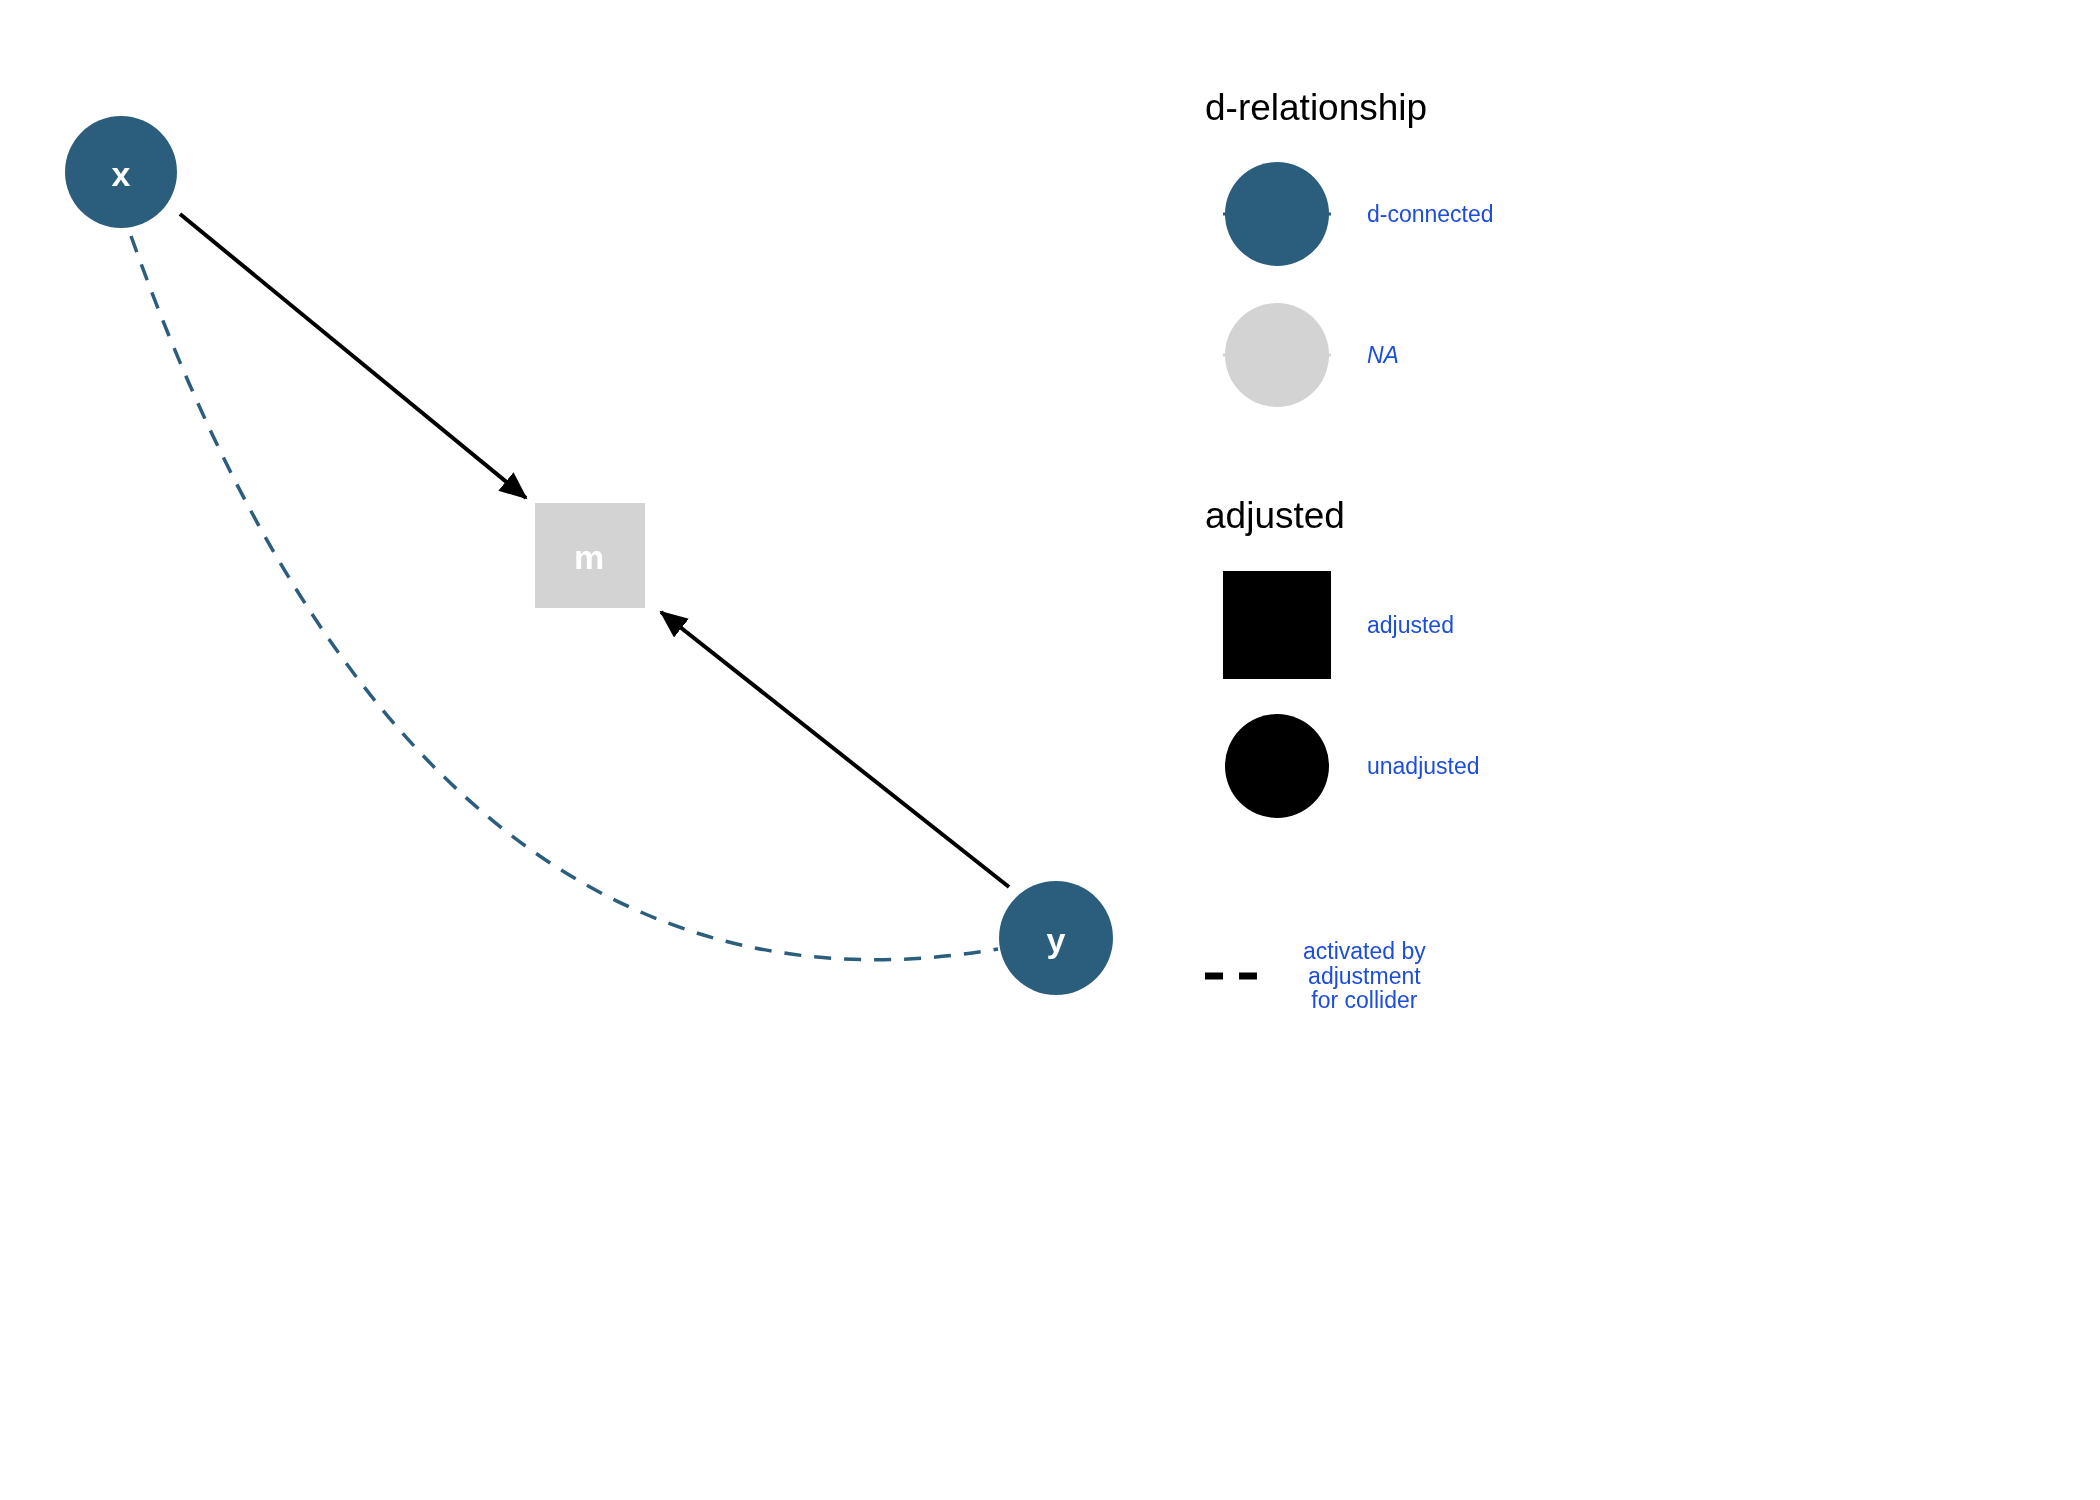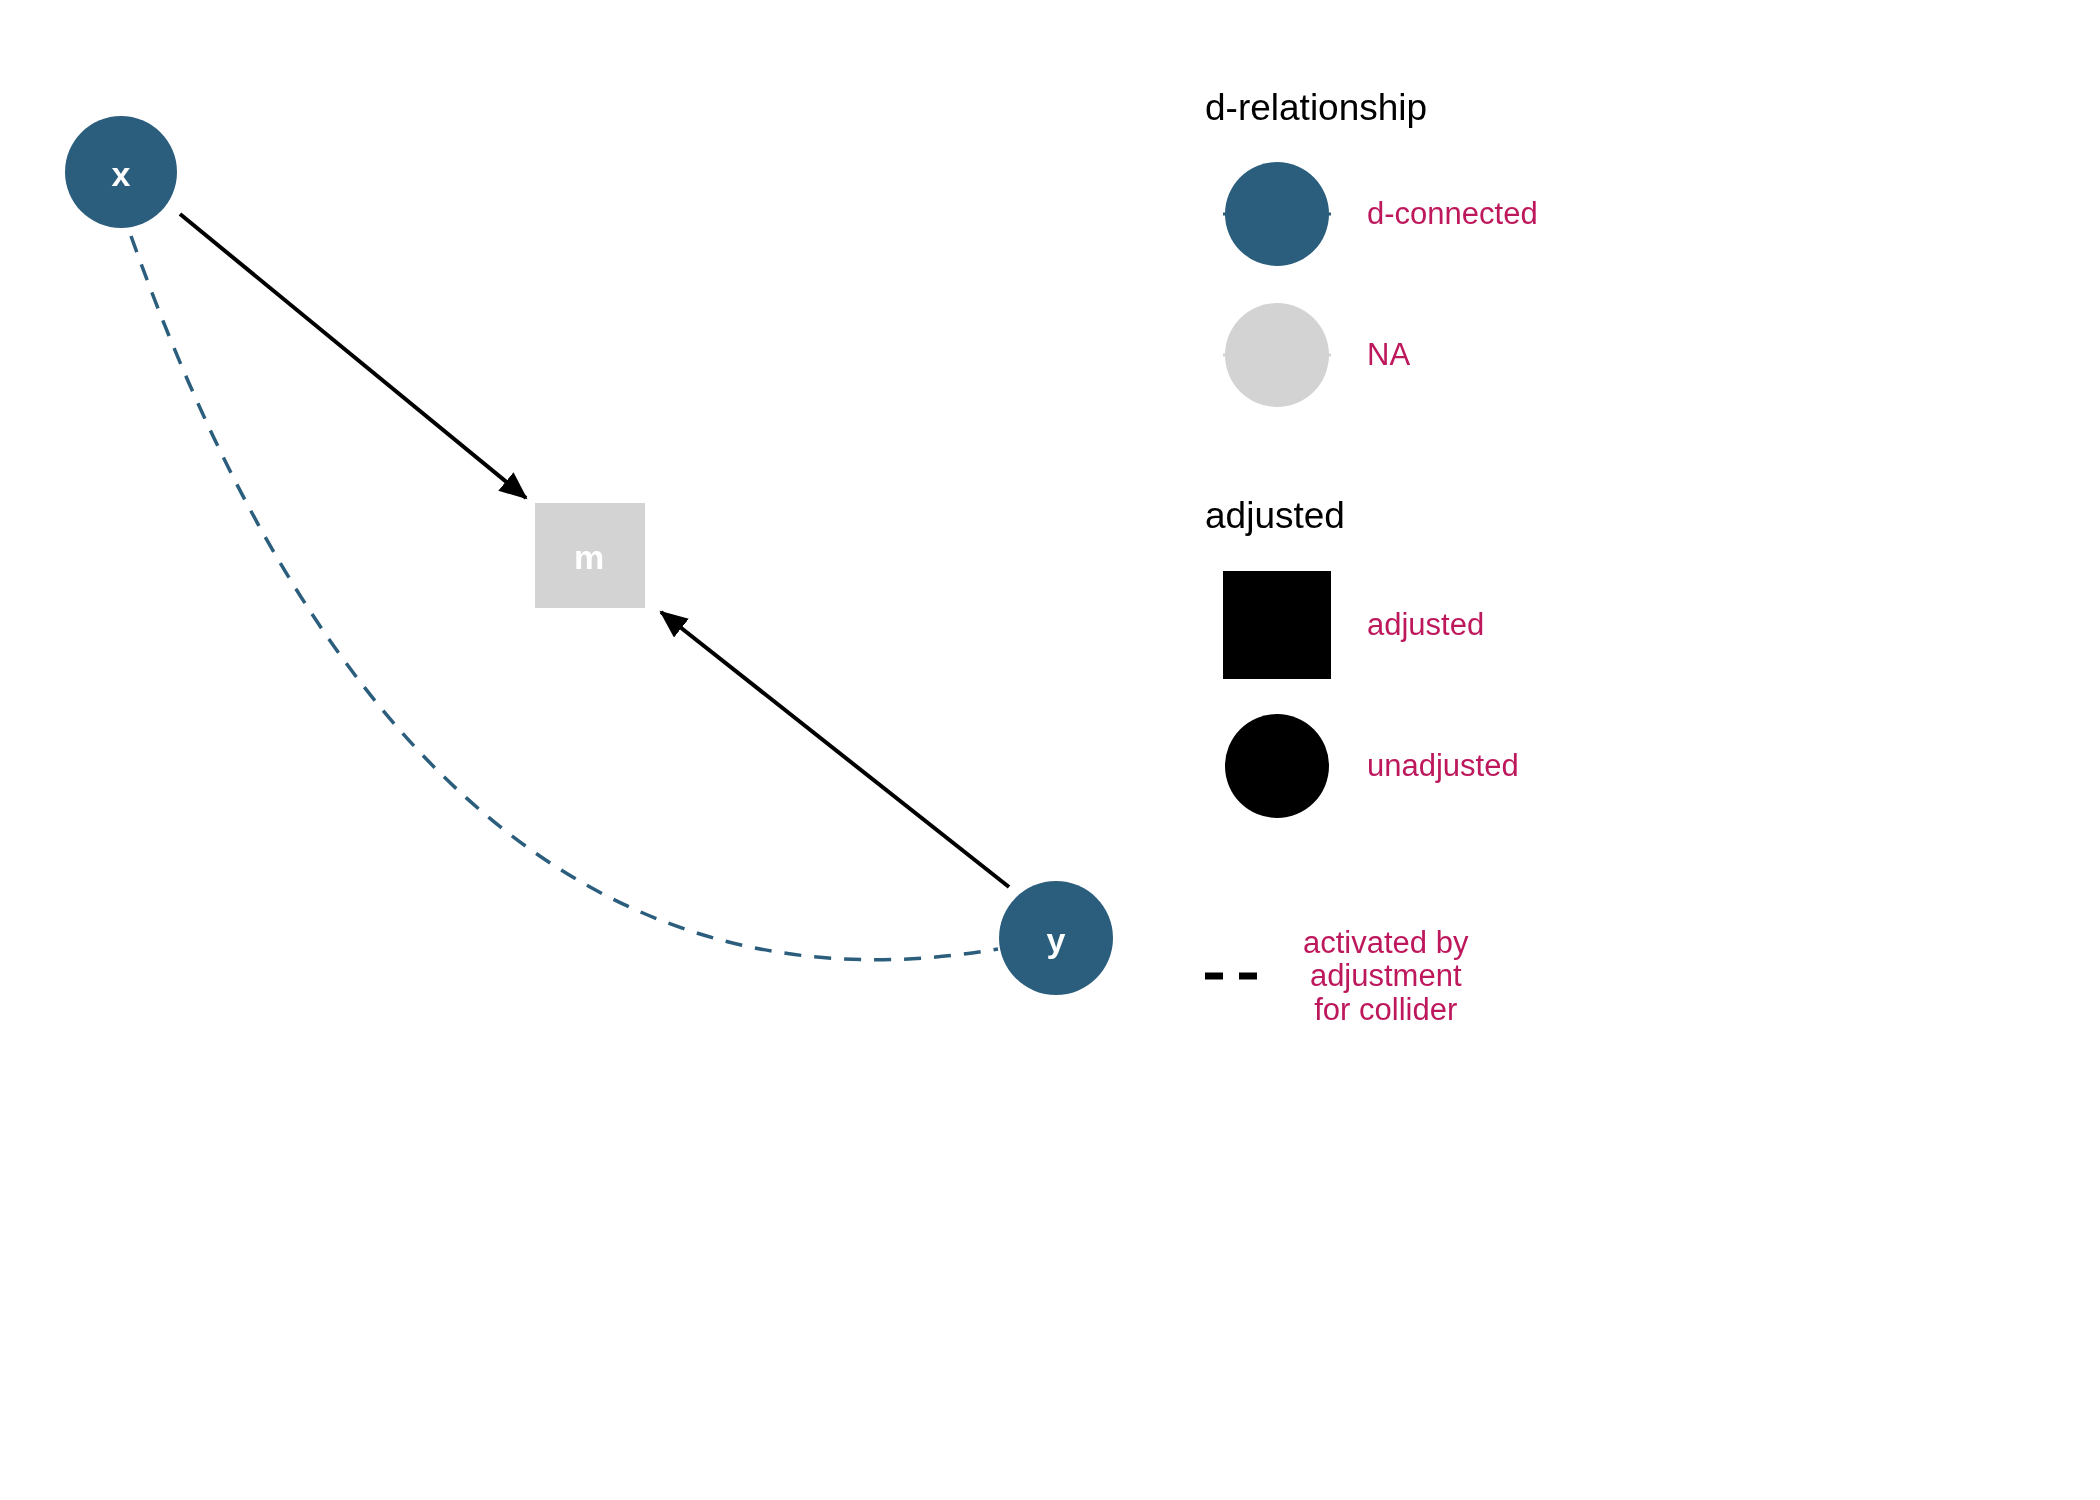--- a/index.html
+++ b/index.html
@@ -61,24 +61,24 @@
   }
   .legend-key-dash {
     width: 62px;
     height: 108px;
     flex: 0 0 auto;
     display: flex;
     align-items: center;
     justify-content: center;
   }
   .legend-label {
-    font-size: 31px;
+    font-size: 23px;
     line-height: 1.08;
     white-space: pre-line;
-    color: #be185d;
+    color: #1d4ed8;
   }
 </style>
 </head>
 <body>
 
 <div id="stage">
 
   <svg id="dag-svg" width="2100" height="1500" viewBox="0 0 2100 1500">
     <defs>
       <marker id="arrowhead" markerUnits="userSpaceOnUse" markerWidth="30" markerHeight="24" refX="26" refY="12" orient="auto">
@@ -109,21 +109,21 @@
     <div class="legend-row" style="top: 160px;">
       <span class="legend-key">
         <svg width="108" height="108" viewBox="0 0 108 108">
           <line x1="0" y1="54" x2="108" y2="54" stroke-width="3" stroke="#2B5D7D"></line>
           <circle cx="54" cy="54" r="52" fill="#2B5D7D"></circle>
         </svg>
       </span>
       <span class="legend-label">d-connected</span>
     </div>
 
-    <div class="legend-row" style="top: 301px;">
+    <div class="legend-row" style="top: 301px; font-style: italic;">
       <span class="legend-key">
         <svg width="108" height="108" viewBox="0 0 108 108">
           <line x1="0" y1="54" x2="108" y2="54" stroke-width="3" stroke="#D3D3D3"></line>
           <circle cx="54" cy="54" r="52" fill="#D3D3D3"></circle>
         </svg>
       </span>
       <span class="legend-label">NA</span>
     </div>
 
     <div class="legend-title" style="top: 496px;">adjusted</div>

